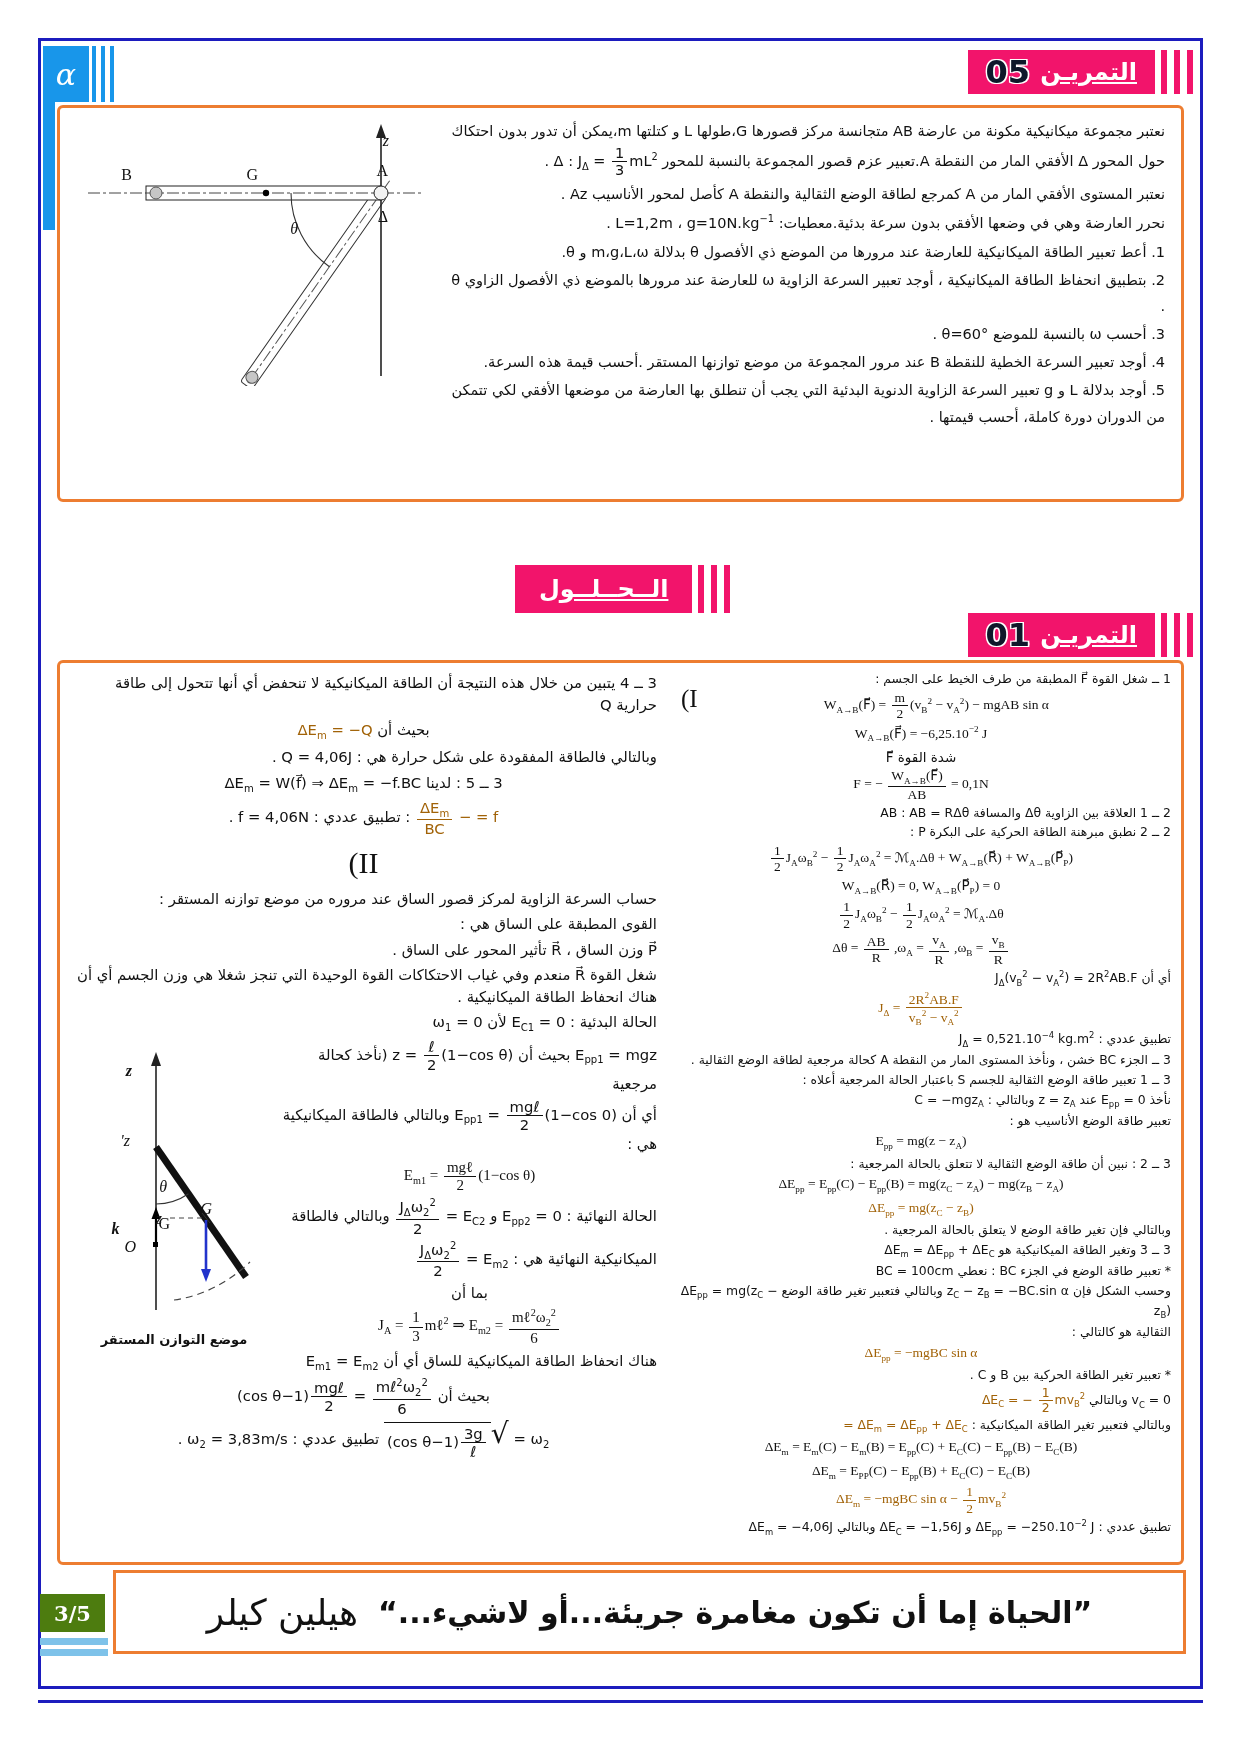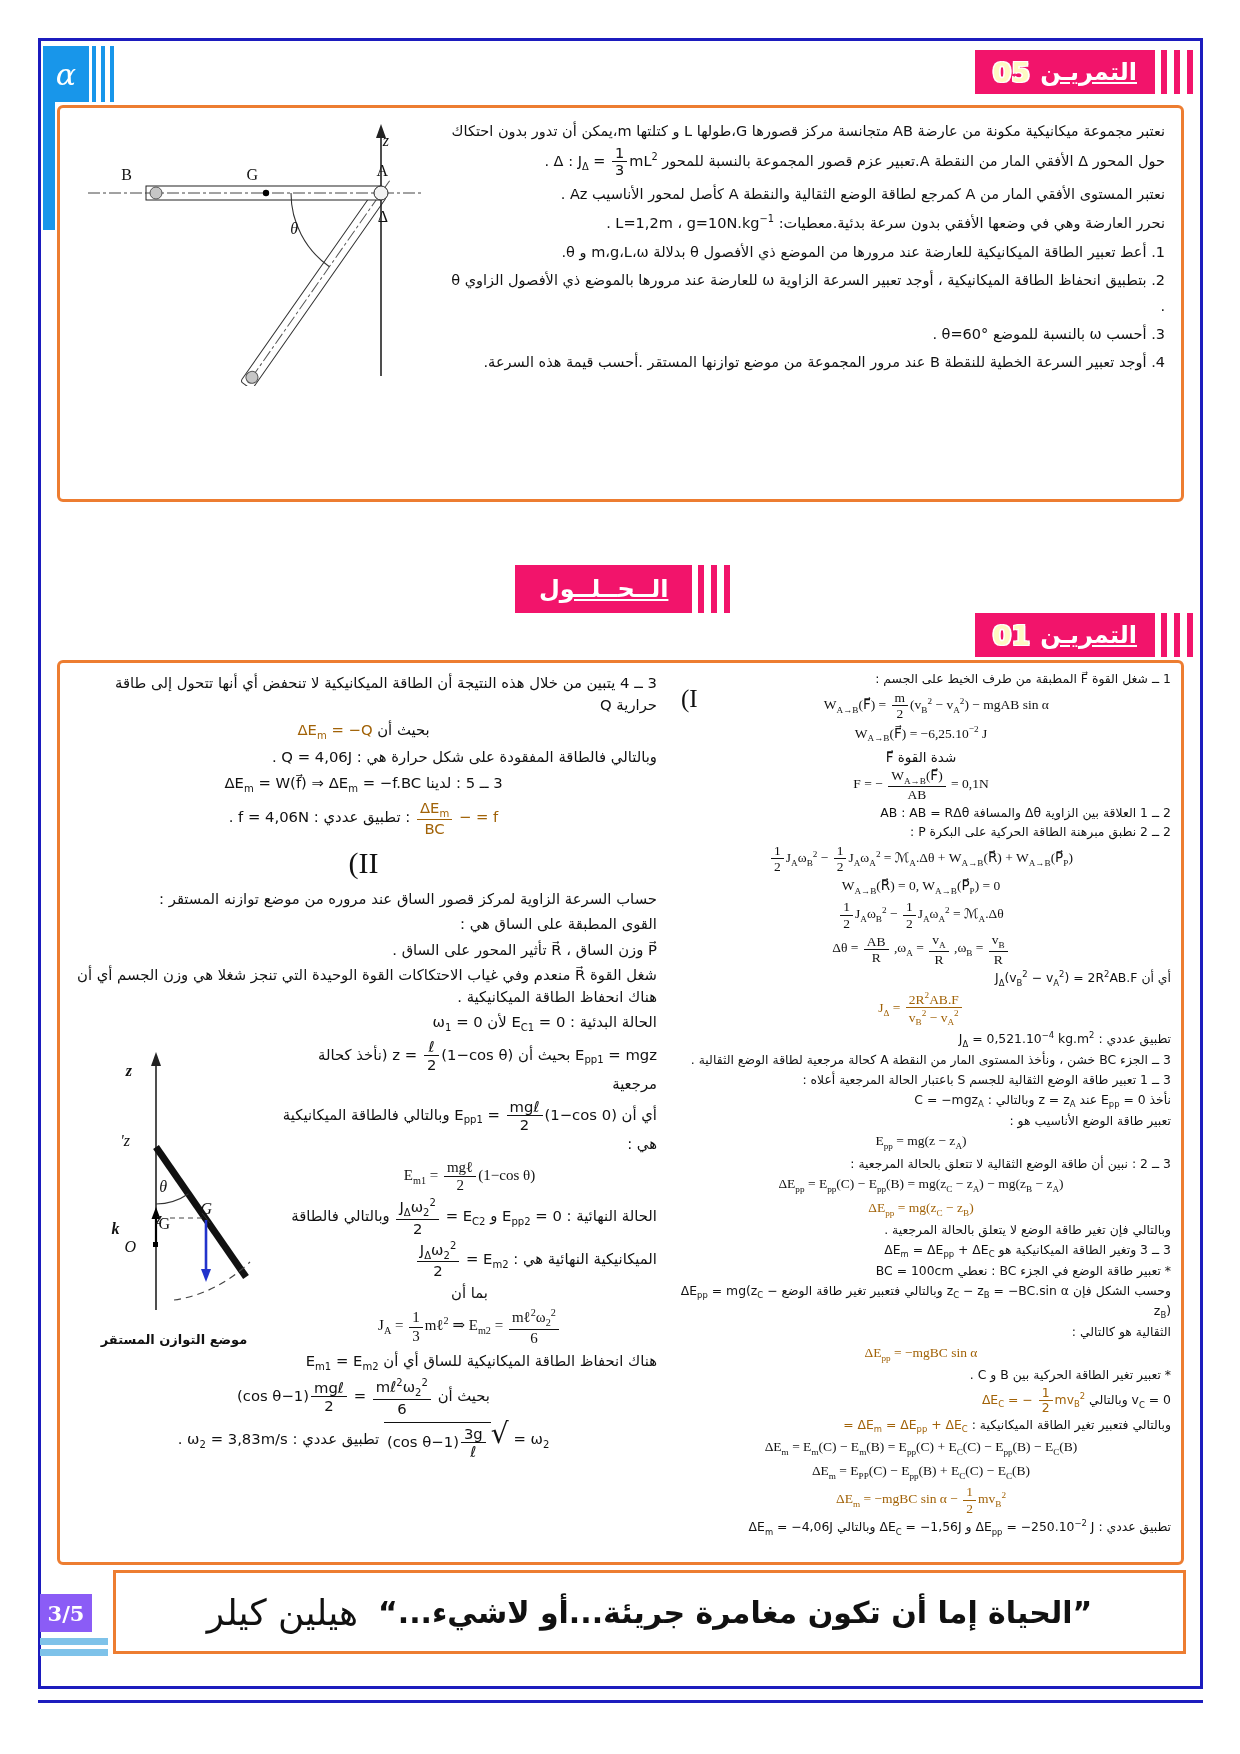--- a/index.html
+++ b/index.html
@@ -15,21 +15,21 @@
   .alpha-stripes{position:absolute;left:92px;top:46px;width:23px;height:56px;
              background:repeating-linear-gradient(90deg,#1896EA 0 4px,#fff 4px 9px);}
   .alpha-desc{position:absolute;left:43px;top:100px;width:12px;height:130px;background:#1896EA;}
 
   
   .phdr{position:absolute;display:flex;direction:rtl;align-items:stretch;gap:6px;height:44px;}
   .phdr .stripes{width:32px;background:repeating-linear-gradient(90deg,#F2146B 0 6px,#fff 6px 13px);}
   .phdr .pbox{background:#F2146B;display:flex;direction:rtl;align-items:center;justify-content:center;
               gap:10px;padding:2px 18px;}
   .phdr .hword{color:#fff;font-weight:bold;font-size:24px;text-decoration:underline;}
-  .phdr .hnum{color:#fef9c3;font-weight:bold;font-size:27px;
+  .phdr .hnum{color:#0f172a;font-weight:bold;font-size:32px;
               text-shadow:-1.4px -1.4px 0 #fff,1.4px -1.4px 0 #fff,-1.4px 1.4px 0 #fff,1.4px 1.4px 0 #fff,0 0 1px #fff;}
   .hdr05{top:50px;right:47px;}
   .hdr01{top:613px;right:47px;}
   .solhdr{top:565px;left:515px;height:48px;}
   .solhdr .pbox{padding:2px 24px;}
 
   
   .obox{position:absolute;border:3px solid #ED7D31;border-radius:6px;background:#fff;}
   .problem-box{left:57px;top:105px;width:1127px;height:397px;padding:8px 16px;box-sizing:border-box;
                direction:rtl;overflow:hidden;}
@@ -70,21 +70,21 @@
   .sq{display:inline-flex;align-items:flex-start;vertical-align:middle;}
   .rad{font-size:1.9em;line-height:1;}
   .sqb{border-top:1.4px solid currentColor;padding:2px 3px 0 3px;margin-top:2px;}
 
   
   .fquote{position:absolute;left:113px;top:1570px;width:1073px;height:84px;border:3px solid #ED7D31;
           box-sizing:border-box;display:flex;direction:rtl;align-items:center;justify-content:center;
           gap:20px;background:#fff;}
   .fquote .qt{font-size:30px;font-weight:bold;}
   .fquote .qa{font-size:36px;font-weight:normal;}
-  .pnum{position:absolute;left:40px;top:1594px;width:52px;height:38px;background:#8b5cf6;color:#fff;
+  .pnum{position:absolute;left:40px;top:1594px;width:65px;height:38px;background:#4d7c0f;color:#fff;
         display:flex;align-items:center;justify-content:center;font-weight:bold;font-size:21px;
         font-family:"DejaVu Serif",serif;}
   .pbar{position:absolute;left:40px;width:68px;height:7px;background:#7EC2E9;}
 
   svg text{font-family:"Liberation Serif","DejaVu Serif",serif;font-size:16px;fill:#111;}
 </style>
 </head>
 <body>
 
 <div class="canvas">
@@ -132,20 +132,21 @@
           <span class="fn">1</span>
           <span class="fd">3</span>
         </span>mL<sup>2</sup> .</div>
     <div class="ln ar">نعتبر المستوى الأفقي المار من A كمرجع لطاقة الوضع الثقالية والنقطة A كأصل لمحور الأناسيب Az .</div>
     <div class="ln ar">نحرر العارضة وهي في وضعها الأفقي بدون سرعة بدئية.معطيات: L=1,2m ، g=10N.kg<sup>−1</sup> .</div>
     <div>
         <div class="ln ar item">1. أعط تعبير الطاقة الميكانيكية للعارضة عند مرورها من الموضع ذي الأفصول θ بدلالة m،g،L،ω و θ.</div>
         <div class="ln ar item">2. بتطبيق انحفاظ الطاقة الميكانيكية ، أوجد تعبير السرعة الزاوية ω للعارضة عند مرورها بالموضع ذي الأفصول الزاوي θ .</div>
         <div class="ln ar item">3. أحسب ω بالنسبة للموضع θ=60° .</div>
         <div class="ln ar item">4. أوجد تعبير السرعة الخطية للنقطة B عند مرور المجموعة من موضع توازنها المستقر .أحسب قيمة هذه السرعة.</div>
+        <div class="ln ar item">5. أوجد بدلالة L و g تعبير السرعة الزاوية الدنوية البدئية التي يجب أن تنطلق بها العارضة من موضعها الأفقي لكي تتمكن من الدوران دورة كاملة، أحسب قيمتها .</div>
       </div>
   </div>
 
   <div class="phdr solhdr">
     <div class="stripes"></div>
     <div class="pbox">
       <span class="hword">الــحــلــول</span>
     </div>
   </div>
 

